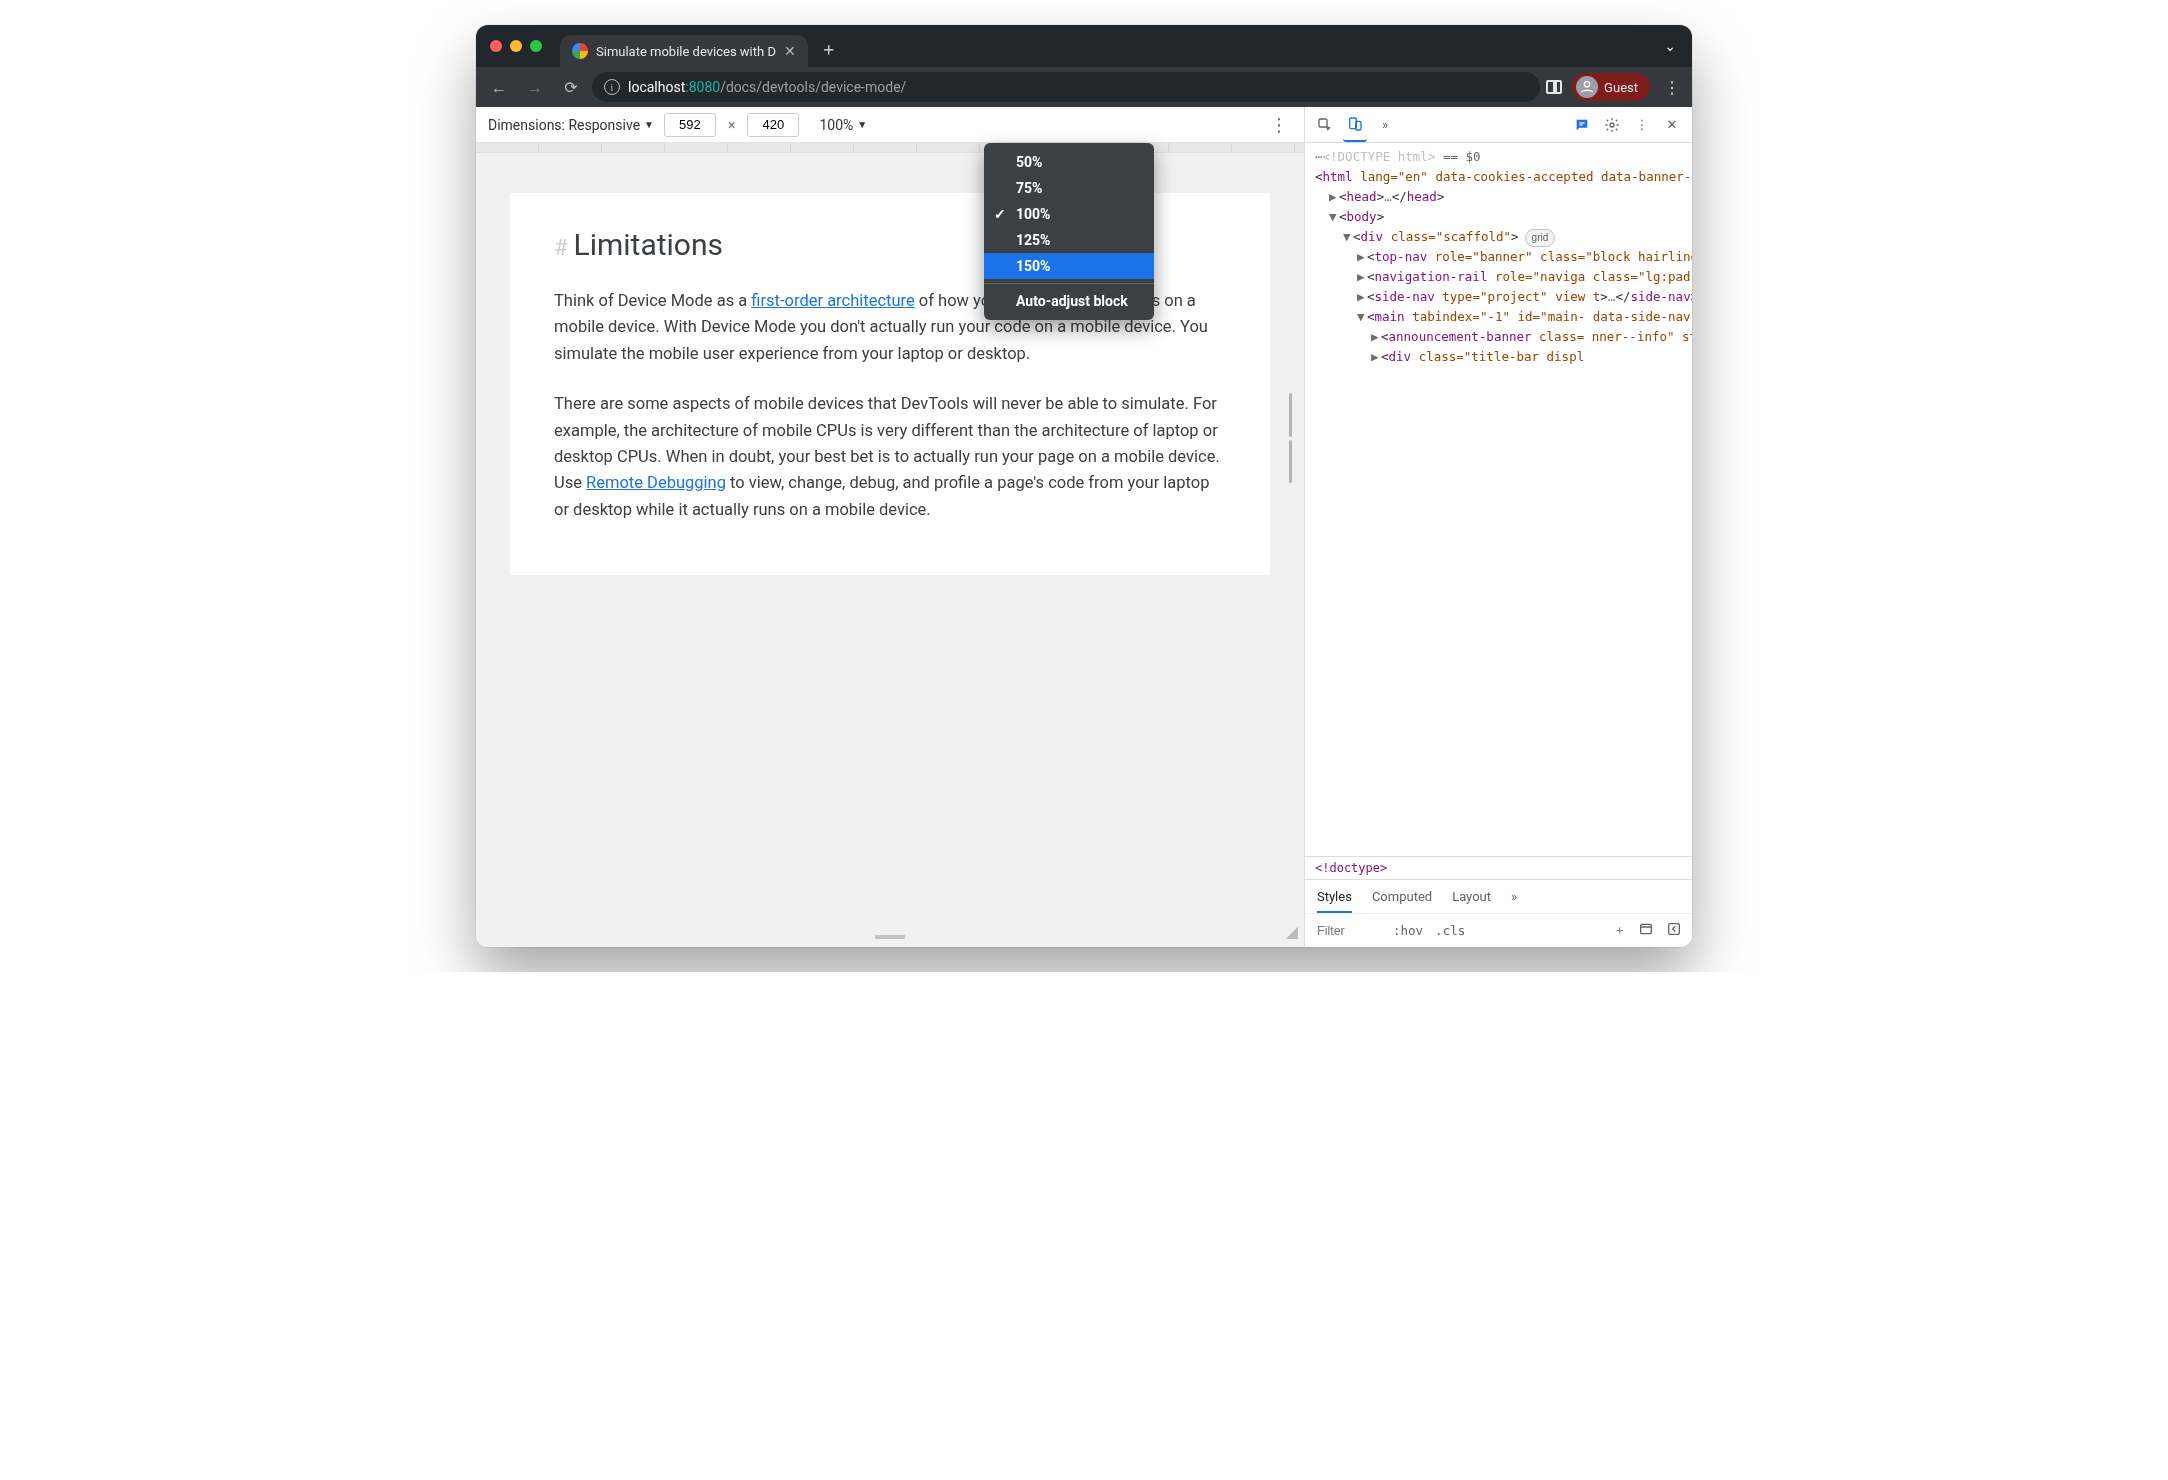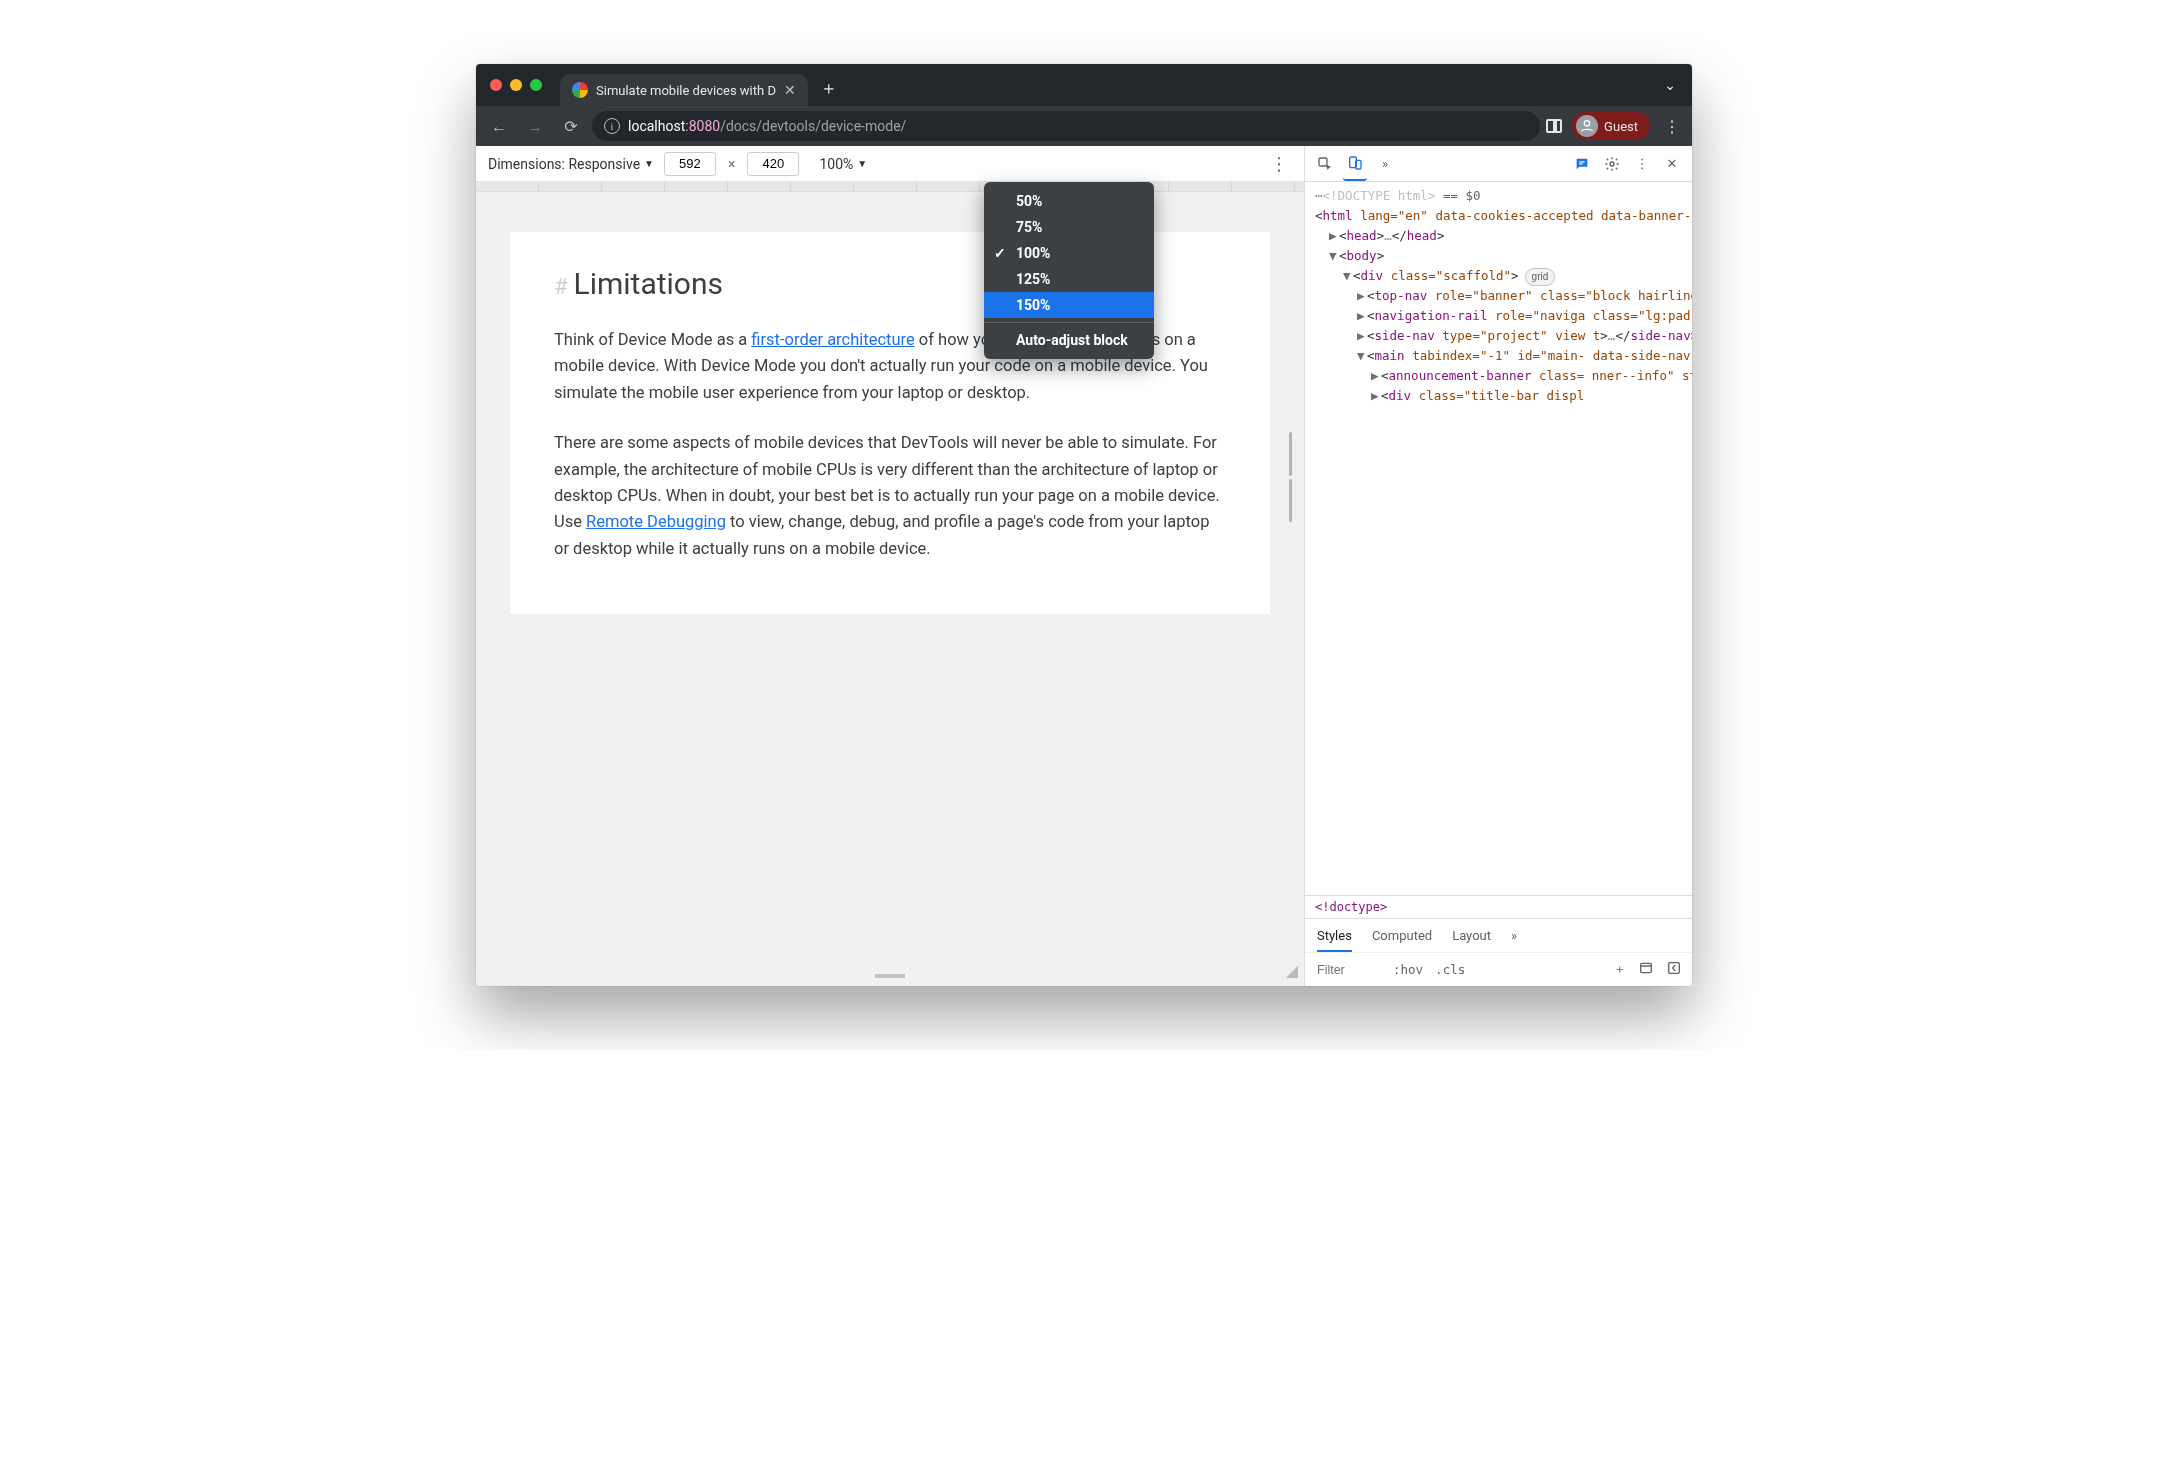--- a/index.html
+++ b/index.html
@@ -5,22 +5,22 @@
   * { box-sizing: border-box; }
   html, body {
     margin: 0; padding: 0;
     font-family: -apple-system, BlinkMacSystemFont, "Segoe UI", Roboto, Helvetica, Arial, sans-serif;
     background: transparent;
   }
 
   
   .window {
     width: 1216px;
-    margin: 64px auto;
-    border-radius: 4px;
+    margin: 25px auto;
+    border-radius: 12px;
     overflow: hidden;
     background: #fff;
     box-shadow: 0 30px 60px rgba(0,0,0,0.35), 0 0 0 1px rgba(0,0,0,0.05);
     position: relative;
   }
 
   
   .titlebar {
     display: flex;
     align-items: center;
@@ -91,21 +91,21 @@
     font-size:14px;
     gap:8px;
   }
   .omnibox .info-icon {
     width:16px;height:16px;border:1.5px solid #bdbdbd;border-radius:50%;
     display:flex;align-items:center;justify-content:center;
     font-size:10px;color:#bdbdbd;font-family:serif;
   }
   .url-host { color:#fafafa;}
   .url-path { color:#9aa0a6;}
-  .url-port { color:#f9a8d4;}
+  .url-port { color:#14b8a6;}
 
   .url-right { display:flex;align-items:center;gap:10px;color:#e6e6e6; }
   .url-right .panel-icon {
     width:16px;height:14px;border:2px solid #e6e6e6;border-radius:2px;
     position:relative;
   }
   .url-right .panel-icon::after{
     content:"";position:absolute;right:3px;top:0;bottom:0;width:4px;background:#e6e6e6;
   }
   .guest {

